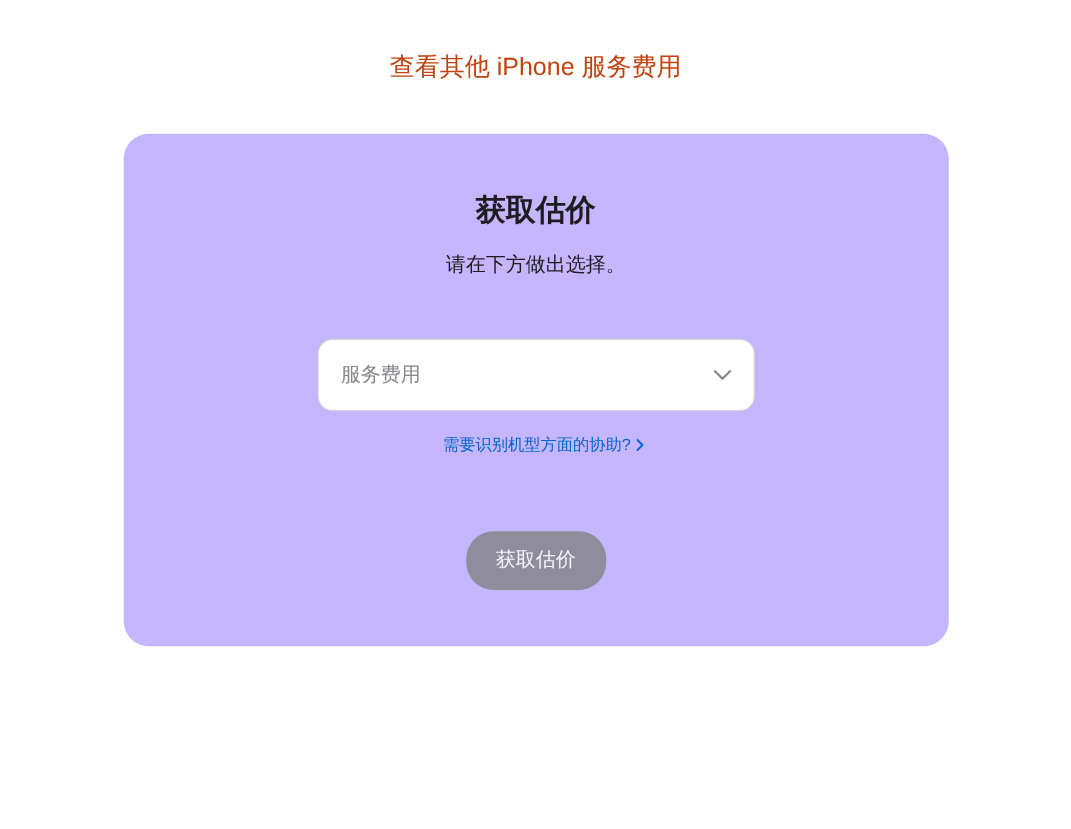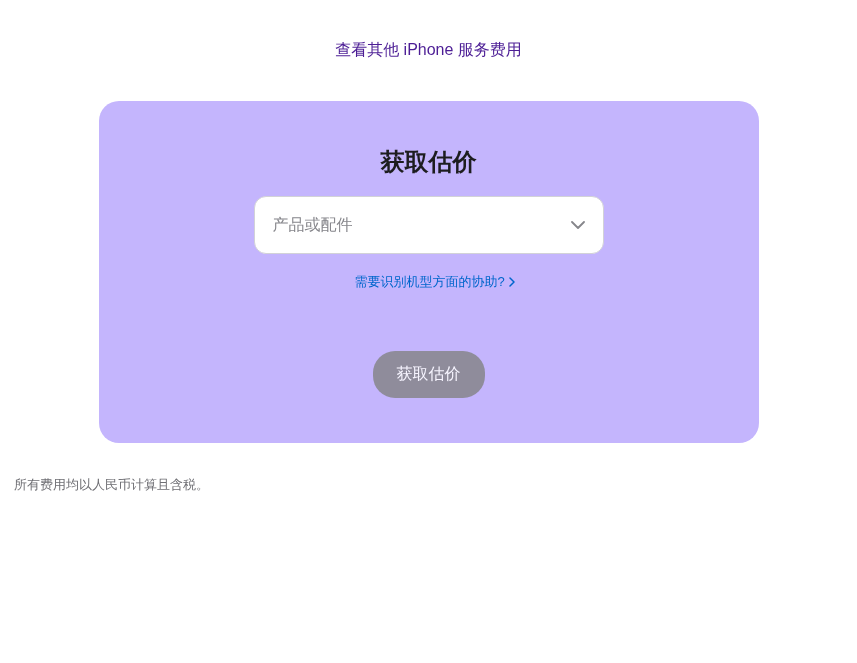--- a/index.html
+++ b/index.html
@@ -15,23 +15,23 @@
       overflow: hidden;
     }
     .page {
       padding: 40px 10px 20px;
     }
     .top-link {
       text-align: center;
       margin-bottom: 40px;
     }
     .top-link a {
-      color: #4c1d95;
+      color: #c2410c;
       text-decoration: none;
-      font-size: 16px;
+      font-size: 20px;
     }
     .card {
       background: #c4b5fd;
       border-radius: 20px;
       padding: 45px 30px 45px;
       margin: 0 auto;
       width: 660px;
       text-align: center;
     }
     .card-title {
@@ -106,24 +106,25 @@
 </head>
 <body>
 
 <div class="page">
   <div class="top-link">
     <a href="#">查看其他 iPhone 服务费用</a>
   </div>
 
   <div class="card">
     <h2 class="card-title">获取估价</h2>
+    <p class="card-subtitle">请在下方做出选择。</p>
 
     <div class="select-wrapper">
       <div class="select-box">
-        <span>产品或配件</span>
+        <span>服务费用</span>
         <span class="chevron">
           <svg width="14" height="8" viewBox="0 0 14 8" fill="none">
             <path d="M1 1L7 7L13 1" stroke="#86868b" stroke-width="1.8" stroke-linecap="round" stroke-linejoin="round"></path>
           </svg>
         </span>
       </div>
     </div>
 
 
     <div class="help-link">
@@ -133,17 +134,13 @@
           <svg width="6" height="10" viewBox="0 0 6 10" fill="none">
             <path d="M1 1L5 5L1 9" stroke="#0066cc" stroke-width="1.5" stroke-linecap="round" stroke-linejoin="round"></path>
           </svg>
         </span>
       </a>
     </div>
 
     <button class="submit-btn">获取估价</button>
   </div>
 
-  <div class="footer-text">
-    <p>所有费用均以人民币计算且含税。</p>
-
-  </div>
 </div>
 
 </body></html>

